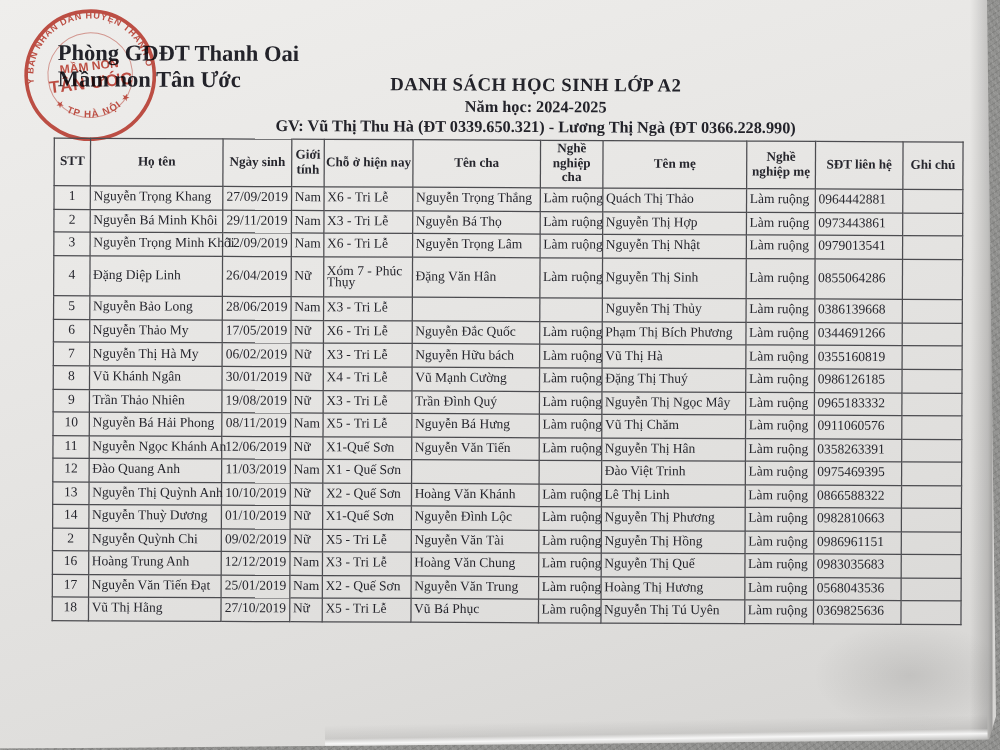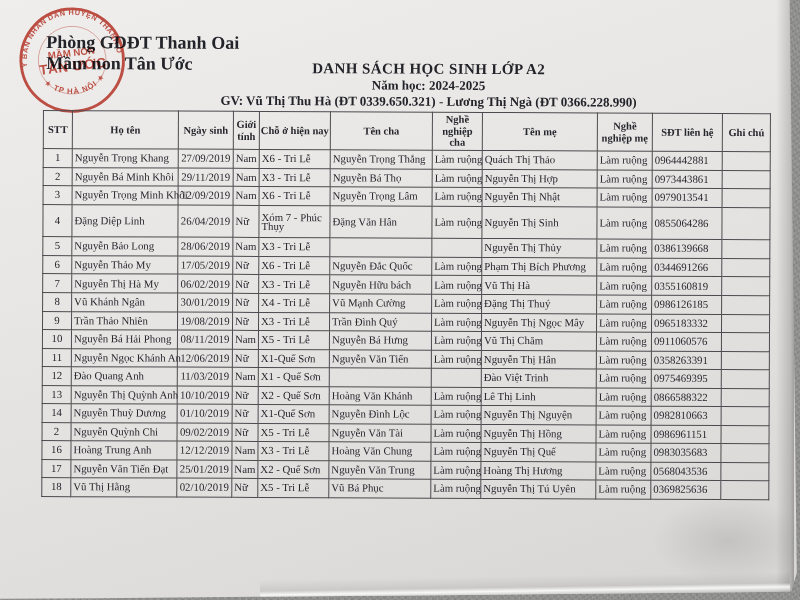--- a/index.html
+++ b/index.html
@@ -286,21 +286,21 @@
               <td></td>
             </tr>
             <tr>
               <td class="c">14</td>
               <td>Nguyễn Thuỳ Dương</td>
               <td class="c">01/10/2019</td>
               <td>Nữ</td>
               <td>X1-Quế Sơn</td>
               <td>Nguyễn Đình Lộc</td>
               <td>Làm ruộng</td>
-              <td>Nguyễn Thị Nguyện</td>
+              <td>Nguyễn Thị Phương</td>
               <td>Làm ruộng</td>
               <td>0982810663</td>
               <td></td>
             </tr>
             <tr>
               <td class="c">2</td>
               <td>Nguyễn Quỳnh Chi</td>
               <td class="c">09/02/2019</td>
               <td>Nữ</td>
               <td>X5 - Tri Lễ</td>
@@ -333,21 +333,21 @@
               <td>Nguyễn Văn Trung</td>
               <td>Làm ruộng</td>
               <td>Hoàng Thị Hương</td>
               <td>Làm ruộng</td>
               <td>0568043536</td>
               <td></td>
             </tr>
             <tr>
               <td class="c">18</td>
               <td>Vũ Thị Hằng</td>
-              <td class="c">02/10/2019</td>
+              <td class="c">27/10/2019</td>
               <td>Nữ</td>
               <td>X5 - Tri Lễ</td>
               <td>Vũ Bá Phục</td>
               <td>Làm ruộng</td>
               <td>Nguyễn Thị Tú Uyên</td>
               <td>Làm ruộng</td>
               <td>0369825636</td>
               <td></td>
             </tr>
           </tbody>

